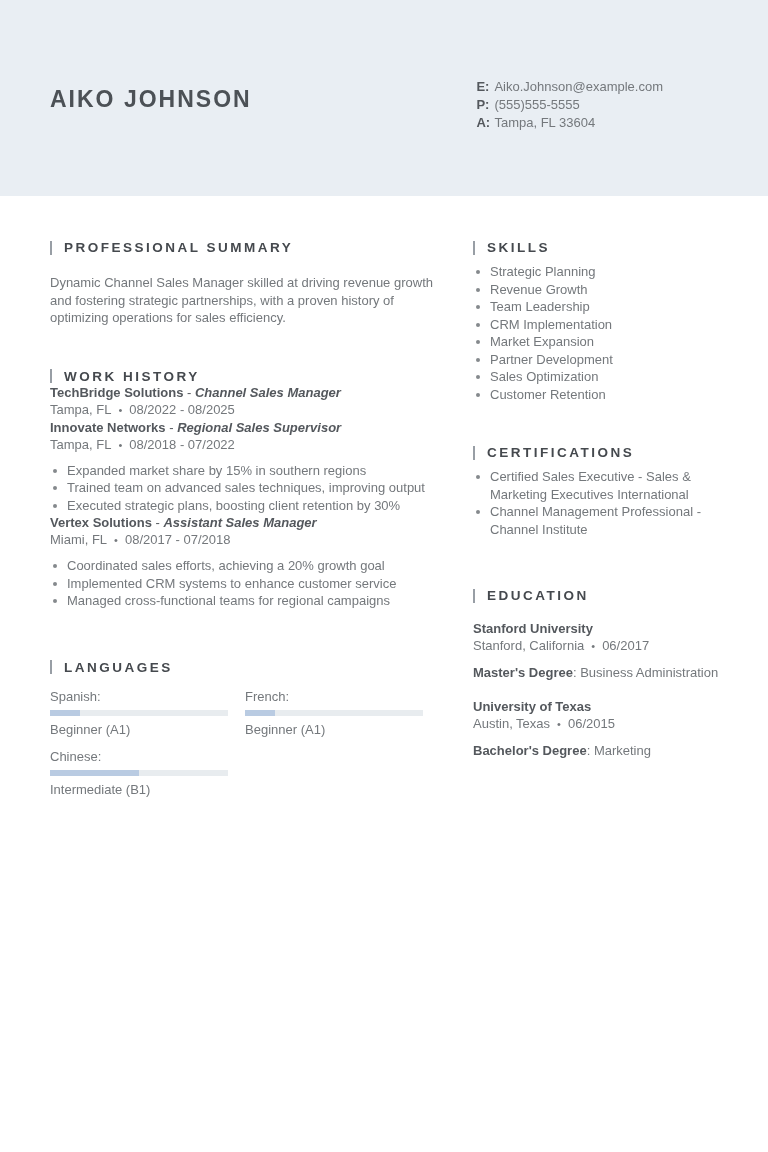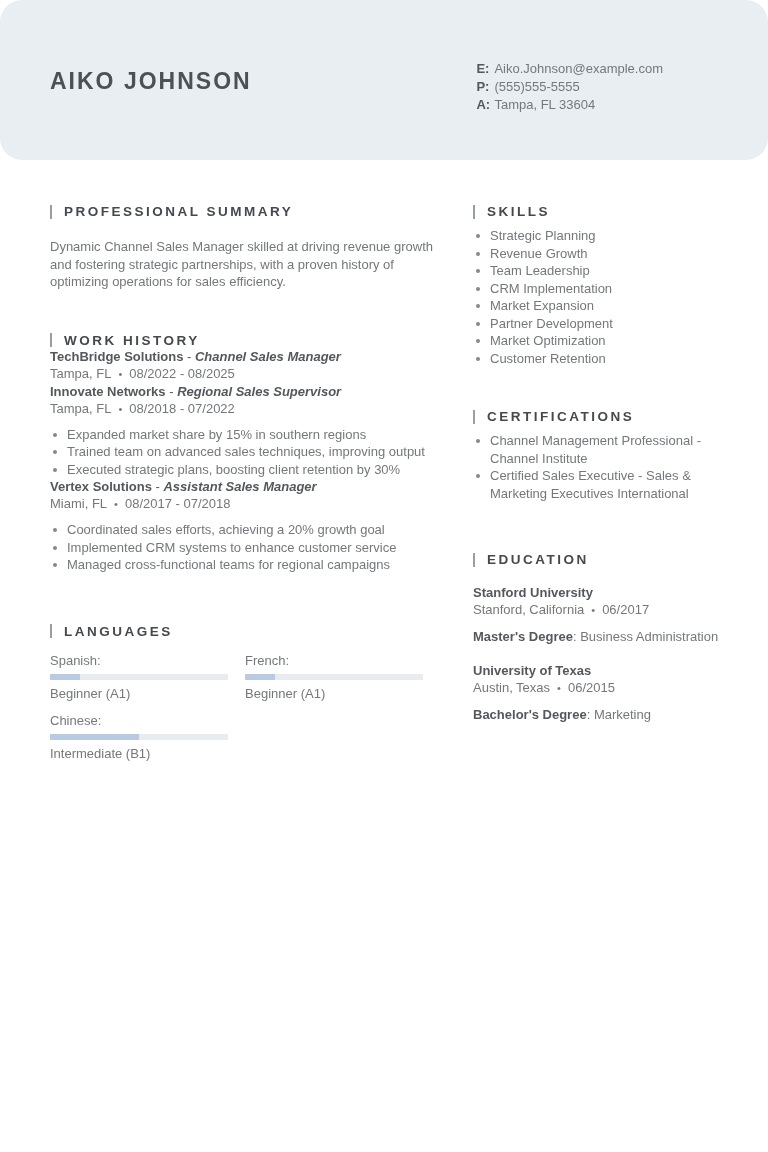--- a/index.html
+++ b/index.html
@@ -14,24 +14,23 @@
   }
   *{margin:0;padding:0;box-sizing:border-box;}
   html,body{background:#ffffff;}
   body{font-family:"Liberation Sans","DejaVu Sans",sans-serif;}
   .page{
     width:768px;height:1152px;background:#ffffff;position:relative;
     overflow:hidden;font-size:13px;color:var(--text_body);
   }
   
   .header{
-    height:160px;background:var(--header_bg);
+    height:196px;background:var(--header_bg);
     display:flex;align-items:center;justify-content:space-between;
     padding:0 50px;
-    border-radius:22px;
   }
   .name{
     font-size:23px;font-weight:bold;letter-spacing:2px;
     color:var(--text_dark);padding-top:2px;
   }
   .contact{display:flex;flex-direction:column;gap:4px;margin-right:55px;margin-top:14px;}
   .contact-row{display:flex;font-size:13px;line-height:14px;}
   .contact-label{font-weight:bold;color:var(--text_bold);width:18px;}
   .contact-value{color:var(--text_body);}
   
@@ -201,33 +200,33 @@
           <span class="sec-marker"></span>
           <span class="sec-title">SKILLS</span>
         </div>
         <ul class="dotlist skills-list">
           <li>Strategic Planning</li>
           <li>Revenue Growth</li>
           <li>Team Leadership</li>
           <li>CRM Implementation</li>
           <li>Market Expansion</li>
           <li>Partner Development</li>
-          <li>Market Optimization</li>
+          <li>Sales Optimization</li>
           <li>Customer Retention</li>
         </ul>
       </div>
 
       <div class="section tight">
         <div class="sec-head">
           <span class="sec-marker"></span>
           <span class="sec-title">CERTIFICATIONS</span>
         </div>
         <ul class="dotlist cert-list">
+          <li>Certified Sales Executive - Sales &amp; Marketing Executives International</li>
           <li>Channel Management Professional - Channel Institute</li>
-          <li>Certified Sales Executive - Sales &amp; Marketing Executives International</li>
         </ul>
       </div>
 
       <div class="section loose">
         <div class="sec-head">
           <span class="sec-marker"></span>
           <span class="sec-title">EDUCATION</span>
         </div>
 
         <div class="school">

